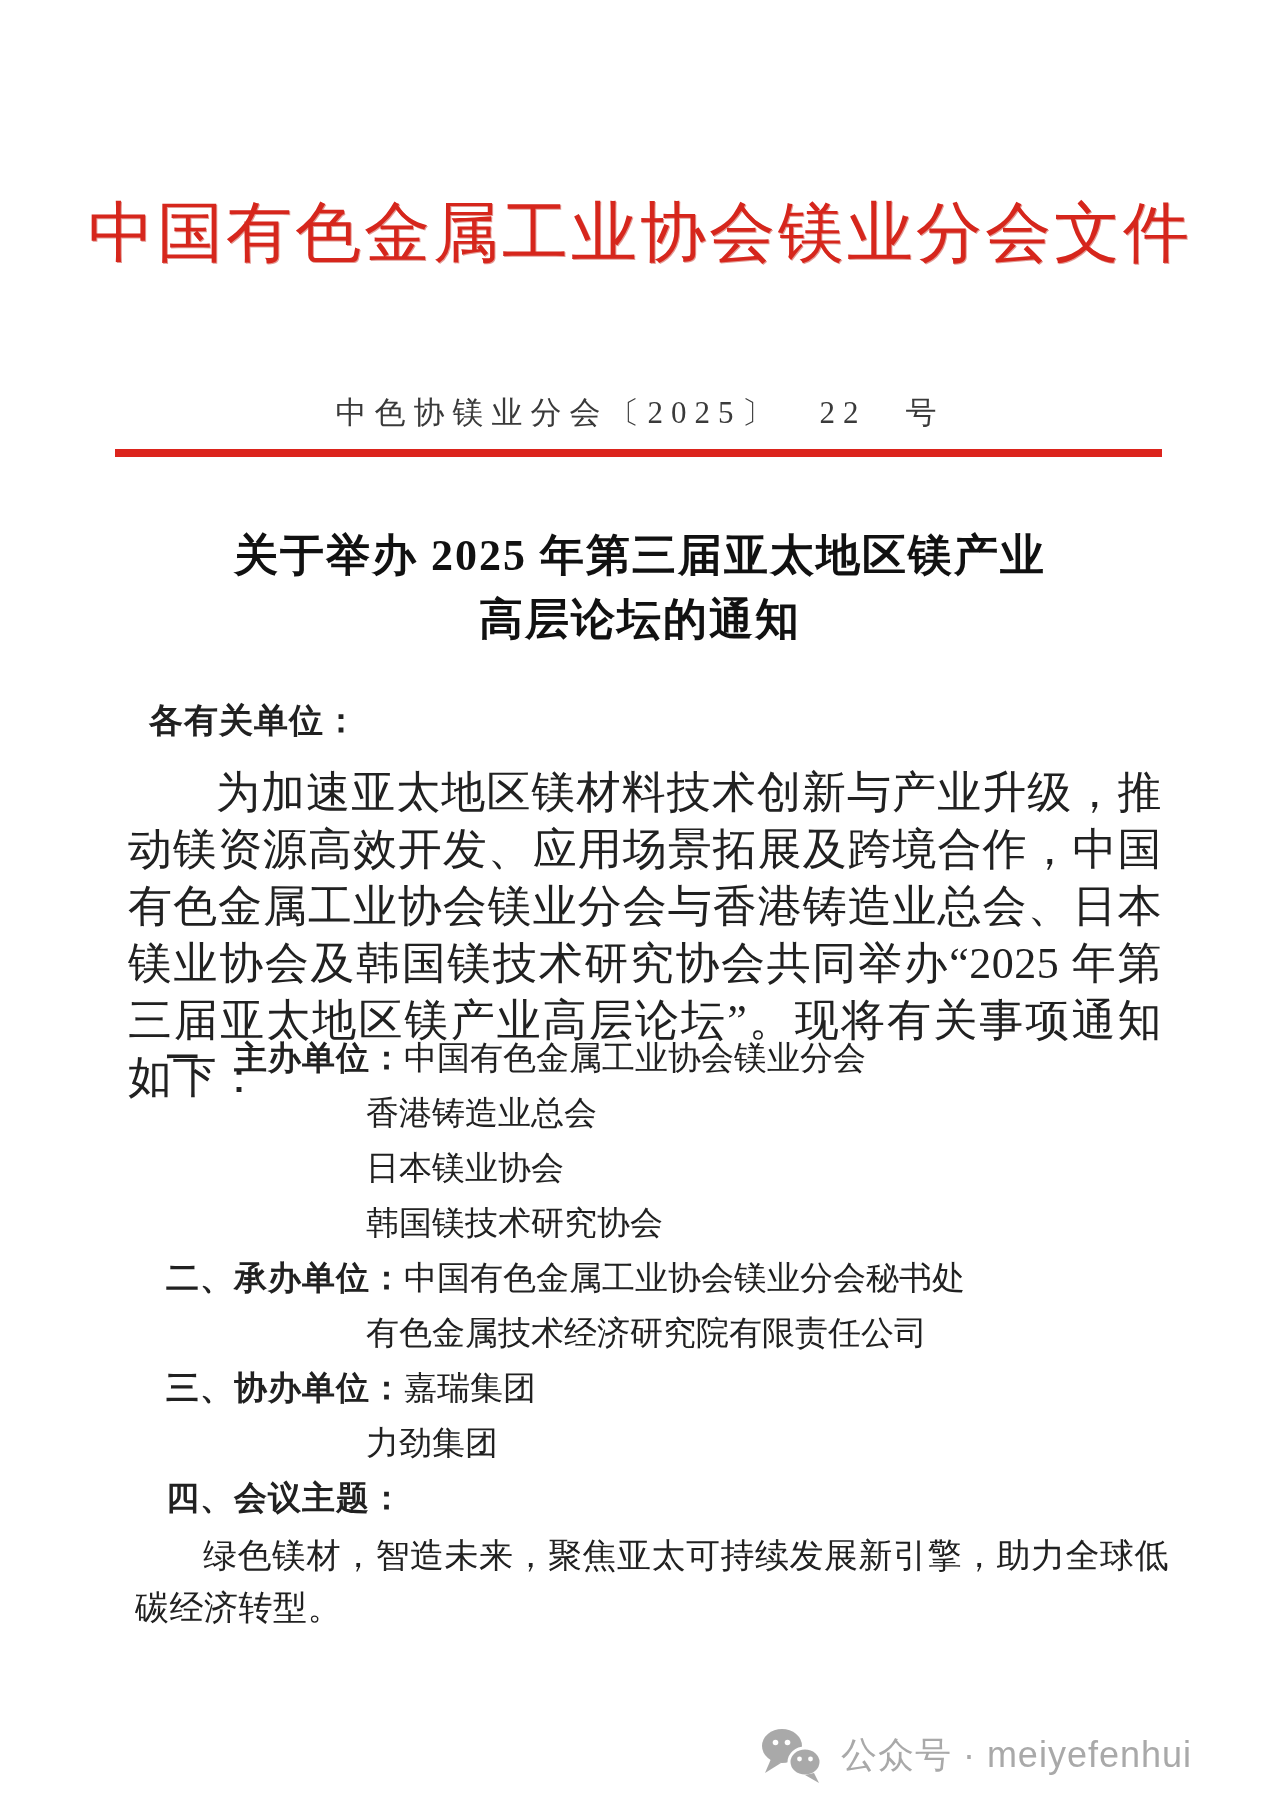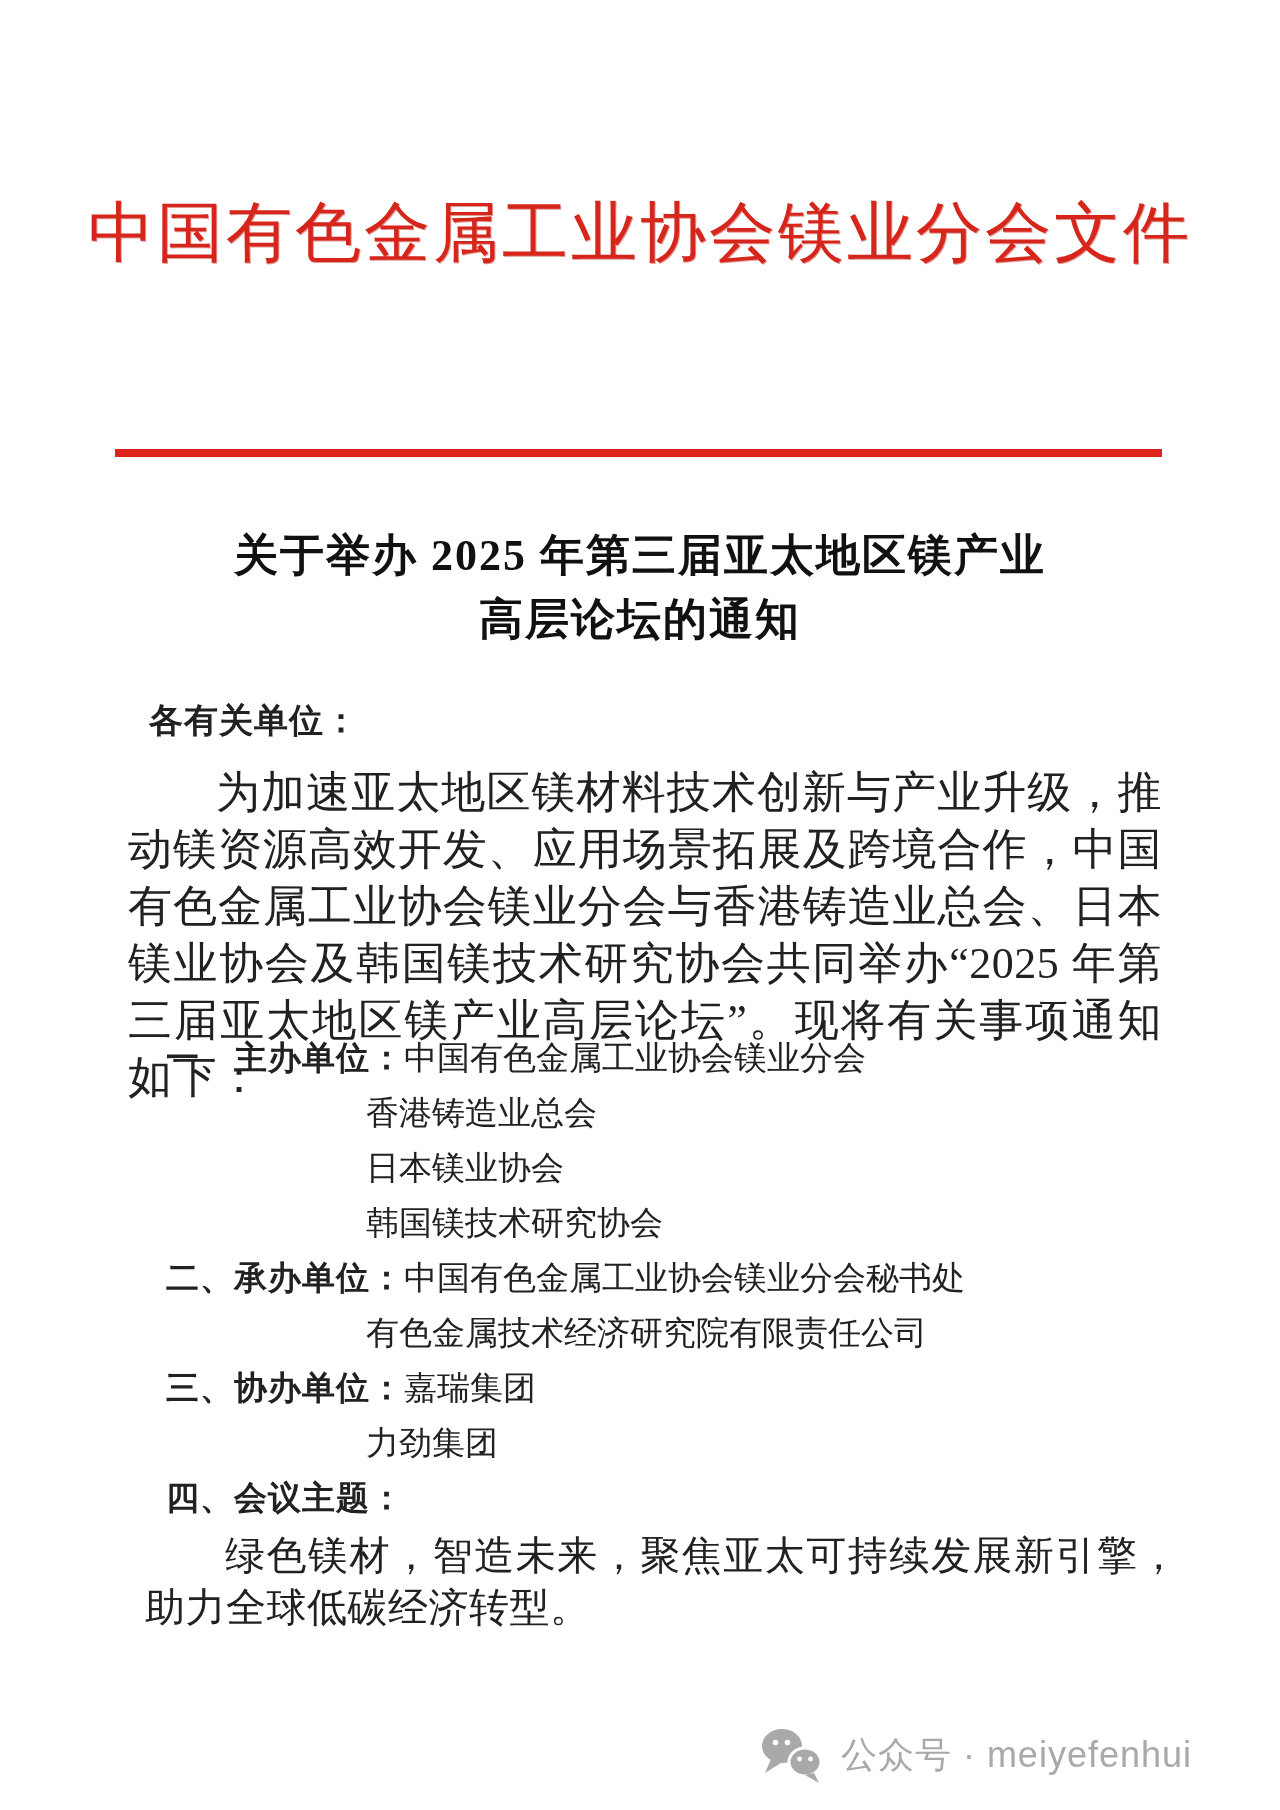--- a/index.html
+++ b/index.html
@@ -79,22 +79,22 @@
   }
   .list-row{
     line-height:55px;
     min-height:55px;
     white-space:nowrap;
   }
   .list-label{font-weight:bold;letter-spacing:1px;margin-left:31px;}
   .list-row.cont{padding-left:231px;}
   .theme{
     position:absolute;
-    top:1530px;left:145px;width:1034px;
-    font-size:40px;
+    top:1530px;left:135px;width:1034px;
+    font-size:34px;
     line-height:52px;
     text-align:justify;
     text-indent:2em;
     letter-spacing:.5px;
   }
   .watermark{
     position:absolute;
     top:1726px;right:88px;
     display:flex;
     align-items:center;
@@ -108,20 +108,21 @@
   }
   .watermark svg{display:block;}
 </style>
 </head>
 <body>
 
 <div class="page">
 
   <div class="red-header">中国有色金属工业协会镁业分会文件</div>
 
+  <div class="doc-number">中色协镁业分会〔2025〕　22　号</div>
 
   <div class="red-rule"></div>
 
   <div class="doc-title">
     <div>关于举办 2025 年第三届亚太地区镁产业</div>
     <div>高层论坛的通知</div>
   </div>
 
   <div class="salutation">各有关单位：</div>
 

